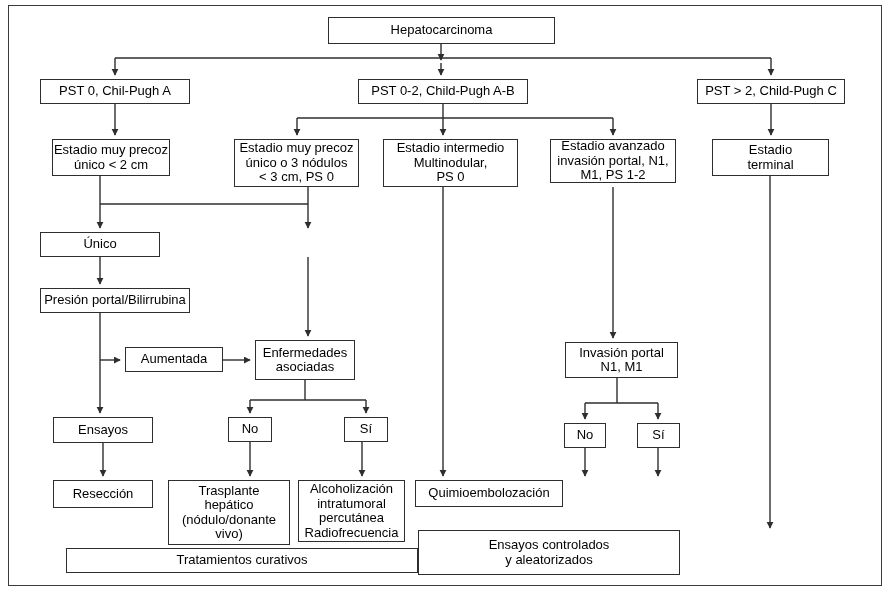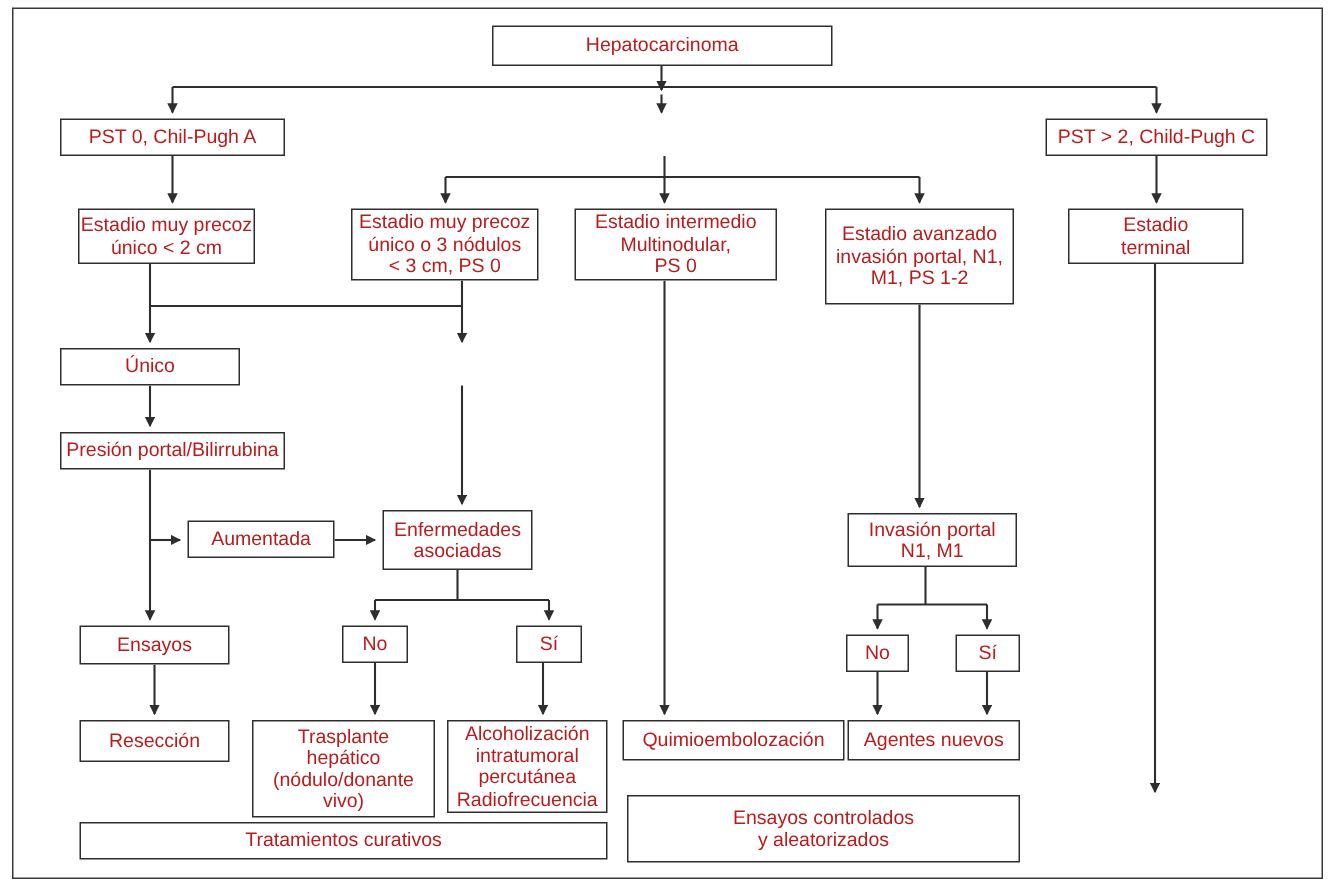--- a/index.html
+++ b/index.html
@@ -1,19 +1,19 @@
 <!DOCTYPE html>
 <html><head>
 <meta charset="utf-8">
 <style>
   html,body{margin:0;padding:0;background:#fff;}
   #stage{
     position:relative;width:891px;height:594px;background:#fff;
     font-family:"Liberation Sans","DejaVu Sans",sans-serif;
-    color:#b91c1c;overflow:hidden;
+    color:#000000;overflow:hidden;
   }
   #frame{
     position:absolute;left:8px;top:5px;width:874px;height:581px;
     border:1px solid #3a3a3a;box-sizing:border-box;
   }
   svg.wires{position:absolute;left:0;top:0;}
   .node{
     position:absolute;box-sizing:border-box;
     border:1.5px solid #2e2e2e;background:#fff;
     display:flex;align-items:center;justify-content:center;
@@ -81,31 +81,32 @@
       <path d="M585,448 V476" marker-end="url(#ah)"></path>
       <path d="M658,448 V476" marker-end="url(#ah)"></path>
 
       <path d="M770,176 V528" marker-end="url(#ah)"></path>
     </g>
   </svg>
 
   <div class="node" style="left:328px;top:17px;width:227px;height:27px">Hepatocarcinoma</div>
 
   <div class="node" style="left:40px;top:79px;width:150px;height:25px">PST 0, Chil-Pugh A</div>
+  <div class="node" style="left:358px;top:79px;width:170px;height:25px">PST 0-2, Child-Pugh A-B</div>
   <div class="node" style="left:697px;top:79px;width:148px;height:25px">PST &gt; 2, Child-Pugh C</div>
 
   <div class="node" style="left:52px;top:139px;width:118px;height:37px">Estadio muy precoz
 único &lt; 2 cm</div>
   <div class="node" style="left:234px;top:139px;width:125px;height:48px">Estadio muy precoz
 único o 3 nódulos
 &lt; 3 cm, PS 0</div>
   <div class="node" style="left:383px;top:139px;width:135px;height:48px">Estadio intermedio
 Multinodular,
 PS 0</div>
-  <div class="node" style="left:550px;top:139px;width:126px;height:64px">Estadio avanzado
+  <div class="node" style="left:550px;top:139px;width:126px;height:44px">Estadio avanzado
 invasión portal, N1,
 M1, PS 1-2</div>
   <div class="node" style="left:712px;top:139px;width:117px;height:37px">Estadio
 terminal</div>
 
   <div class="node" style="left:40px;top:232px;width:120px;height:25px">Único</div>
 
   <div class="node" style="left:40px;top:288px;width:150px;height:25px">Presión portal/Bilirrubina</div>
   <div class="node" style="left:125px;top:347px;width:98px;height:25px">Aumentada</div>
   <div class="node" style="left:255px;top:340px;width:100px;height:40px">Enfermedades
@@ -122,18 +123,17 @@
   <div class="node" style="left:53px;top:480px;width:100px;height:28px">Resección</div>
   <div class="node" style="left:168px;top:480px;width:122px;height:65px">Trasplante
 hepático
 (nódulo/donante
 vivo)</div>
   <div class="node" style="left:298px;top:480px;width:107px;height:62px">Alcoholización
 intratumoral
 percutánea
 Radiofrecuencia</div>
   <div class="node" style="left:415px;top:480px;width:148px;height:27px">Quimioembolozación</div>
-  <div class="node" style="left:565px;top:480px;width:115px;height:27px">Agentes nuevos</div>
 
-  <div class="node" style="left:53px;top:548px;width:352px;height:25px">Tratamientos curativos</div>
+  <div class="node" style="left:66px;top:548px;width:352px;height:25px">Tratamientos curativos</div>
   <div class="node" style="left:418px;top:530px;width:262px;height:45px">Ensayos controlados
 y aleatorizados</div>
 </div>
 
 </body></html>

